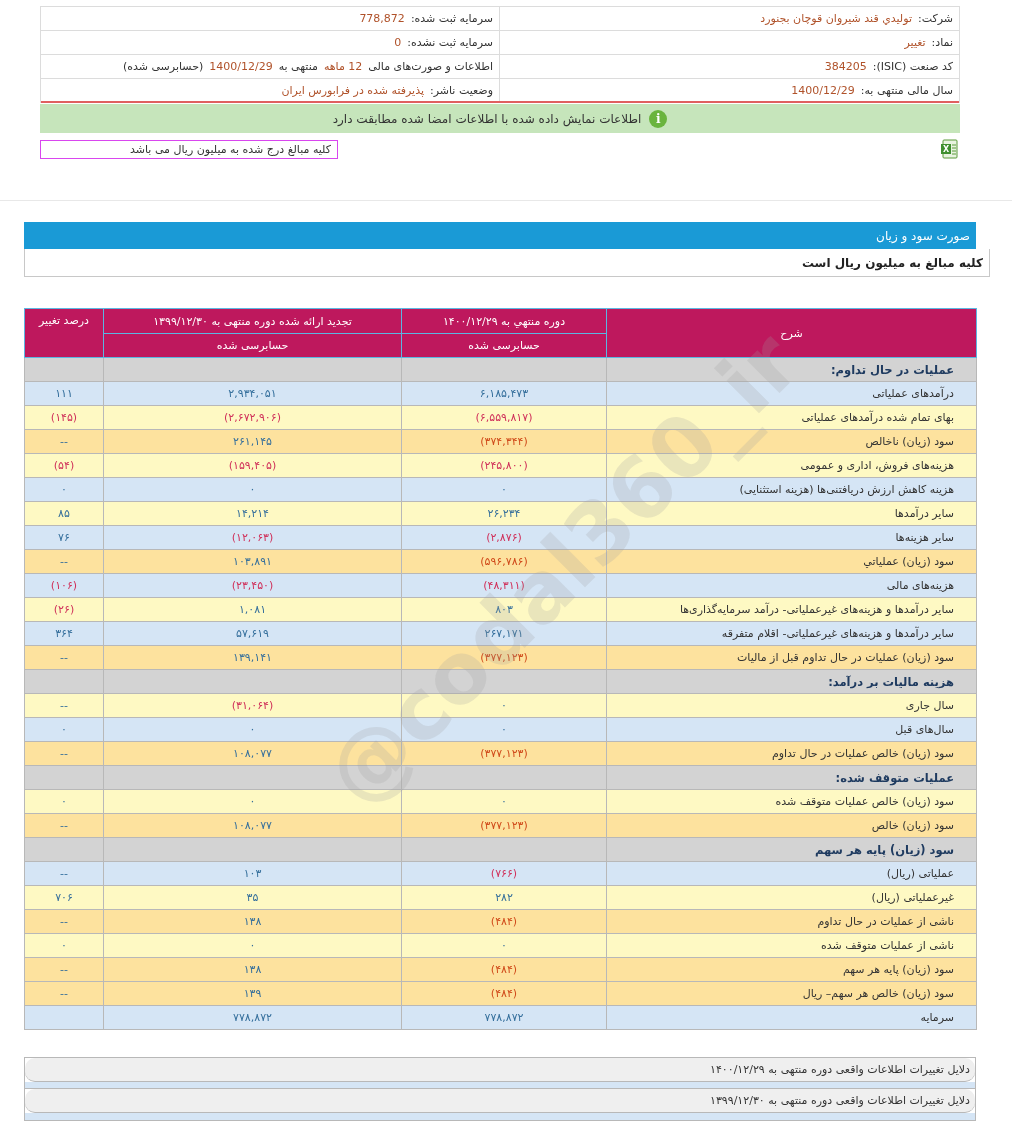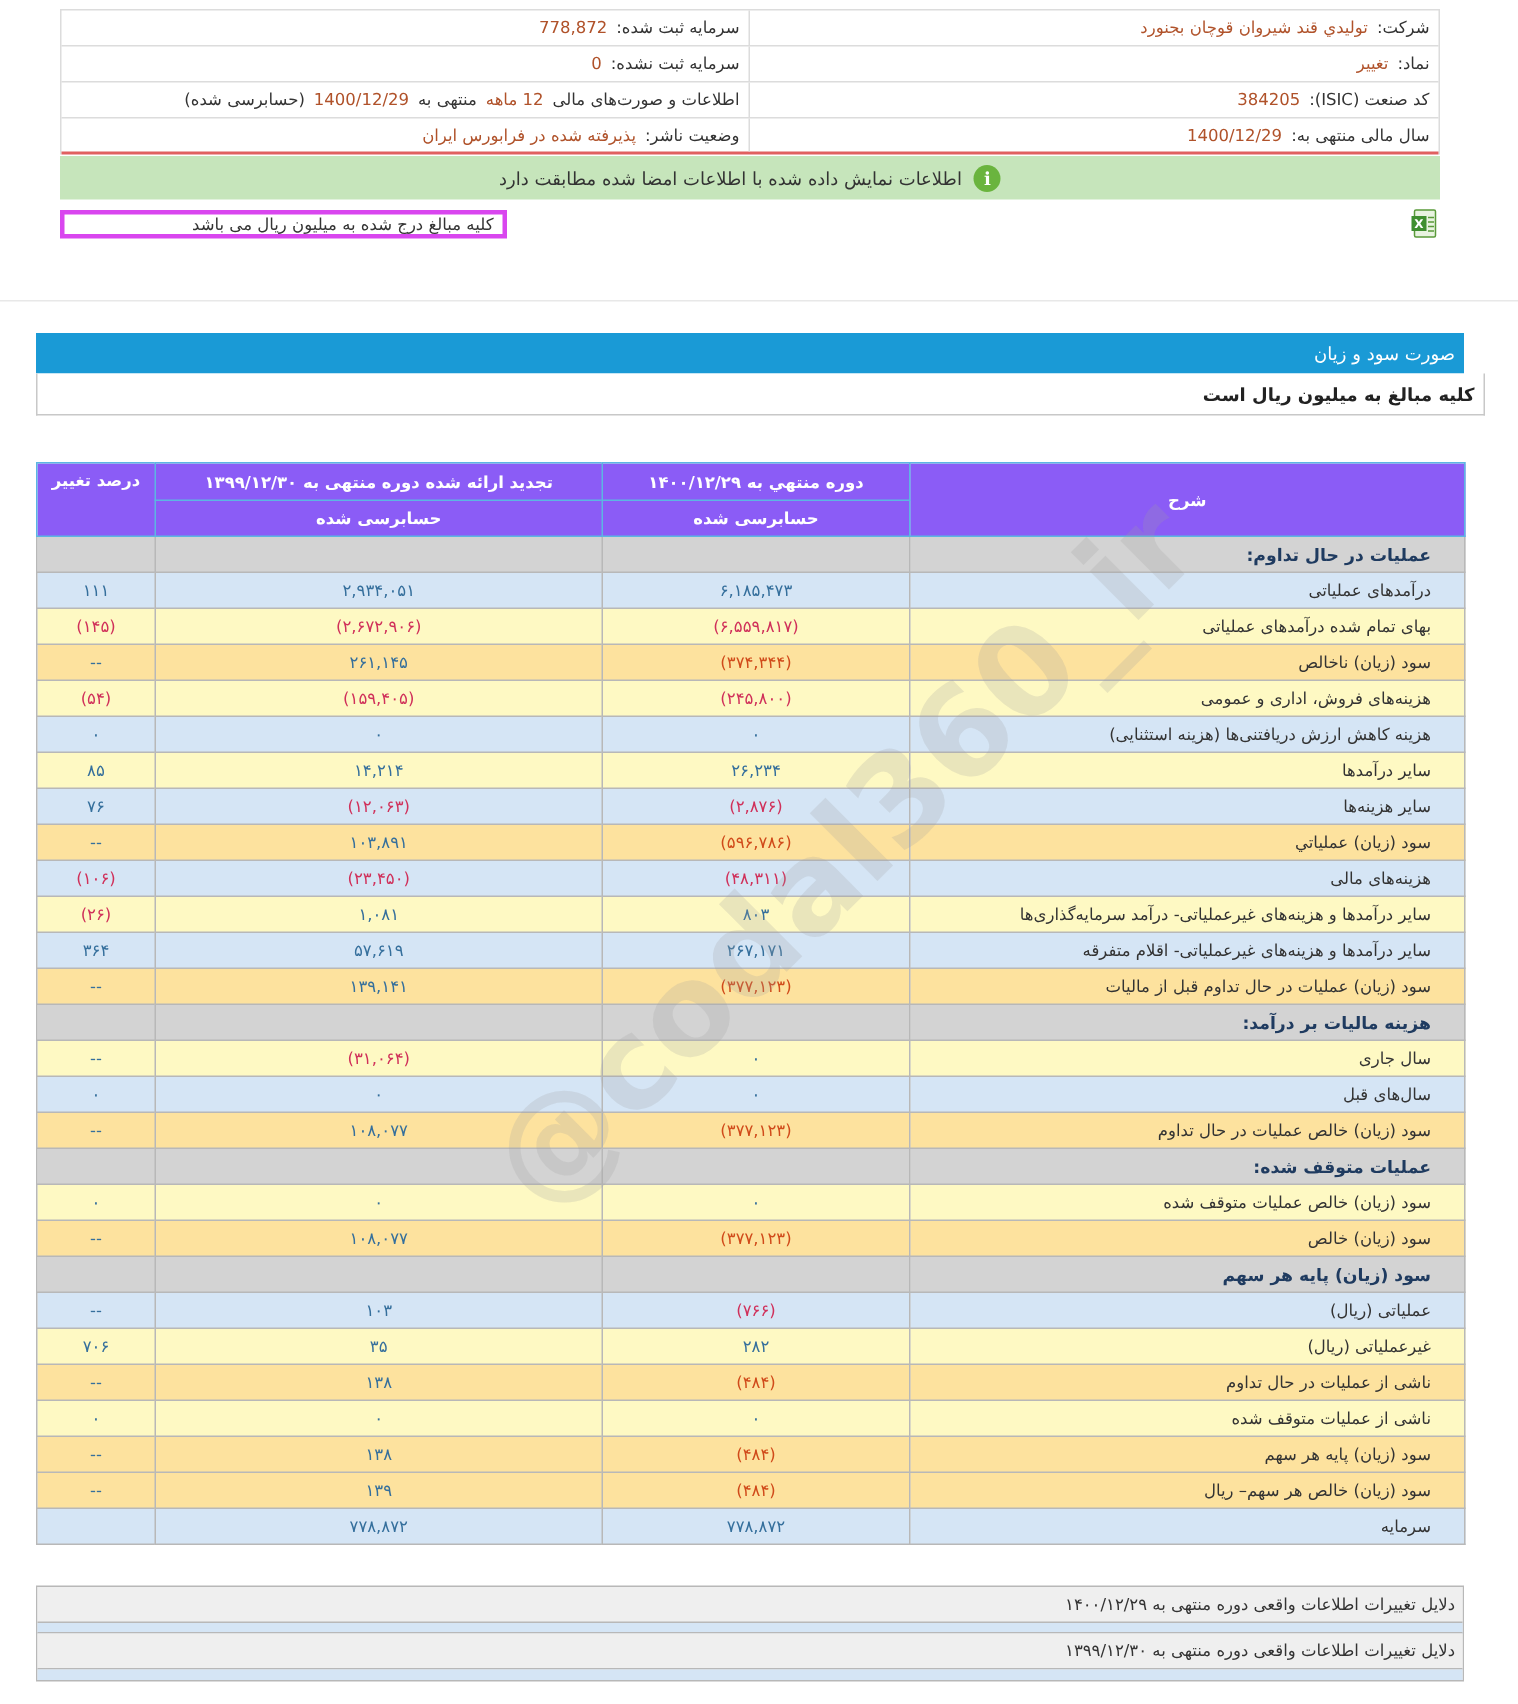--- a/index.html
+++ b/index.html
@@ -12,48 +12,48 @@
   .info-row:last-child { border-bottom: 2px solid #e06060; }
   .info-cell { width: 50%; padding: 0 6px; display: flex; align-items: center; gap: 6px; white-space: nowrap; font-size: 11px; }
   .info-cell + .info-cell { border-right: 1px solid #dcdcdc; }
   .info-label { color: #333; }
   .info-value { color: #b0522a; }
   .info-muted { color: #333; }
 
   .verified { position: absolute; left: 40px; top: 104px; width: 920px; height: 29px; background: #c6e5bb; display: flex; align-items: center; justify-content: center; gap: 8px; font-size: 12px; color: #333; }
   .verified .i-icon { width: 18px; height: 18px; border-radius: 50%; background: #6ab43e; color: #fff; font-weight: bold; font-size: 12px; display: flex; align-items: center; justify-content: center; font-family: "DejaVu Serif", serif; }
 
-  .unit-box { position: absolute; left: 40px; top: 140px; width: 298px; height: 19px; border: 3px solid #d946ef; display: flex; align-items: center; padding: 0 6px; font-size: 11px; background: #fff; }
+  .unit-box { position: absolute; left: 40px; top: 140px; width: 298px; height: 19px; border: 1px solid #d946ef; display: flex; align-items: center; padding: 0 6px; font-size: 11px; background: #fff; }
 
   .excel-icon { position: absolute; left: 940px; top: 139px; width: 20px; height: 20px; }
 
   .divider-top { position: absolute; left: 0; top: 200px; width: 1012px; height: 1px; background: #e8e8e8; }
 
   
   .sec-title { position: absolute; left: 24px; top: 222px; width: 952px; height: 27px; background: #1a9ad6; color: #fff; font-size: 12px; display: flex; align-items: center; padding: 12px 6px; }
   .sec-note { position: absolute; left: 24px; top: 249px; width: 966px; height: 28px; border: 1px solid #c8c8c8; border-top: none; background: #fff; color: #222; font-weight: bold; font-size: 12px; display: flex; align-items: center; padding: 0 6px; }
 
   
   .tbl { position: absolute; left: 24px; top: 308px; width: 952px; border-collapse: collapse; table-layout: fixed; }
   .tbl th, .tbl td { border: 1px solid #b8b8b8; height: 24px; font-size: 11px; font-weight: normal; }
-  .tbl thead th { background: #8b5cf6; color: #fff; text-align: center; height: 24px; border-color: #5cb6e2; font-weight: bold; }
+  .tbl thead th { background: #be185d; color: #fff; text-align: center; height: 24px; border-color: #5cb6e2; }
   .tbl thead tr:first-child th { height: 25px; }
   .tbl td.desc { text-align: right; padding-right: 22px; color: #333; }
   .tbl td.num { text-align: center; color: #356f9c; font-family: "DejaVu Sans", sans-serif; }
   .tbl td.num.neg { color: #d0305a; }
   .tbl tr.row-orange td.num.neg { color: #d04a1a; }
   .tbl tr.row-blue td { background: #d5e5f5; }
   .tbl tr.row-gray td { background: #fef9c3; margin-left: 24px; }
   .tbl tr.row-orange td { background: #fde29e; }
   .tbl tr.row-section td { background: #d3d3d3; }
   .tbl tr.row-section td.desc { font-weight: bold; color: #1f3b60; font-size: 11.5px; }
 
   
   .reasons { position: absolute; left: 24px; top: 1057px; width: 952px; border: 1px solid #b8b8b8; }
-  .reason-label { height: 24px; background: #efefef; display: flex; align-items: center; padding: 0 5px; font-size: 11px; color: #333; border-bottom: 1px solid #b8b8b8; }
+  .reason-label { height: 24px; background: #efefef; display: flex; align-items: center; padding: 0 5px; font-size: 11px; color: #333; border-bottom: 1px solid #b8b8b8; border-radius: 10px; }
   .reason-body { height: 7px; background: #d5e5f5; border-bottom: 1px solid #b8b8b8; }
   .reason-body:last-child { border-bottom: none; }
 
   
   .watermark { position: absolute; left: 250px; top: 520px; font-size: 84px; color: rgba(160,160,160,0.22); transform: rotate(-45deg); transform-origin: center; white-space: nowrap; font-family: "DejaVu Sans", sans-serif; font-weight: bold; pointer-events: none; direction: ltr; }
 </style>
 </head>
 <body>
 
 <div class="info">

